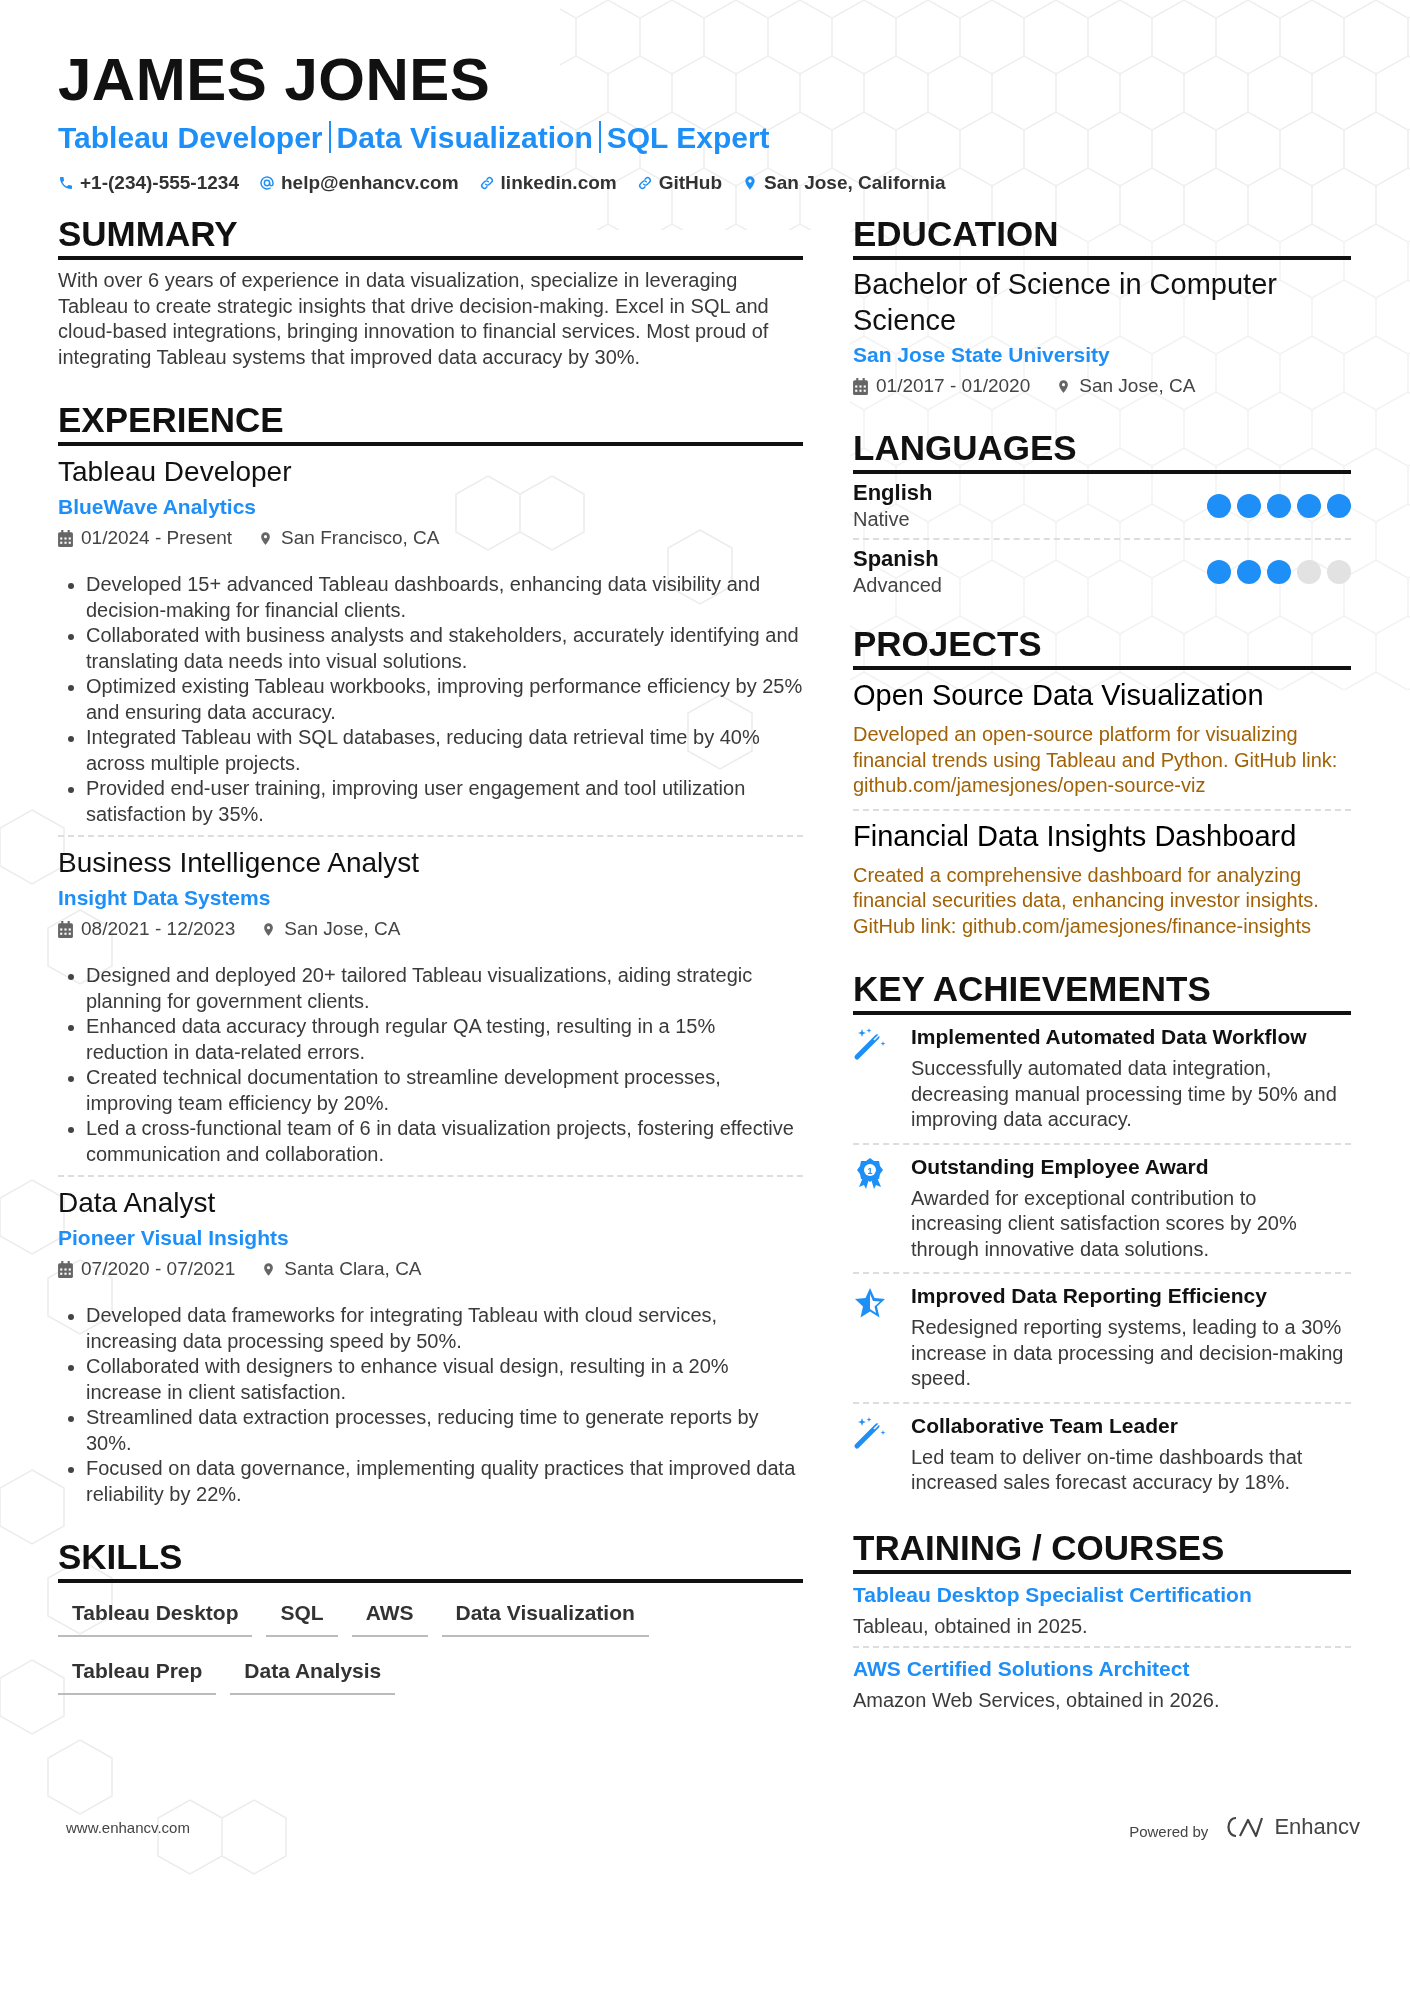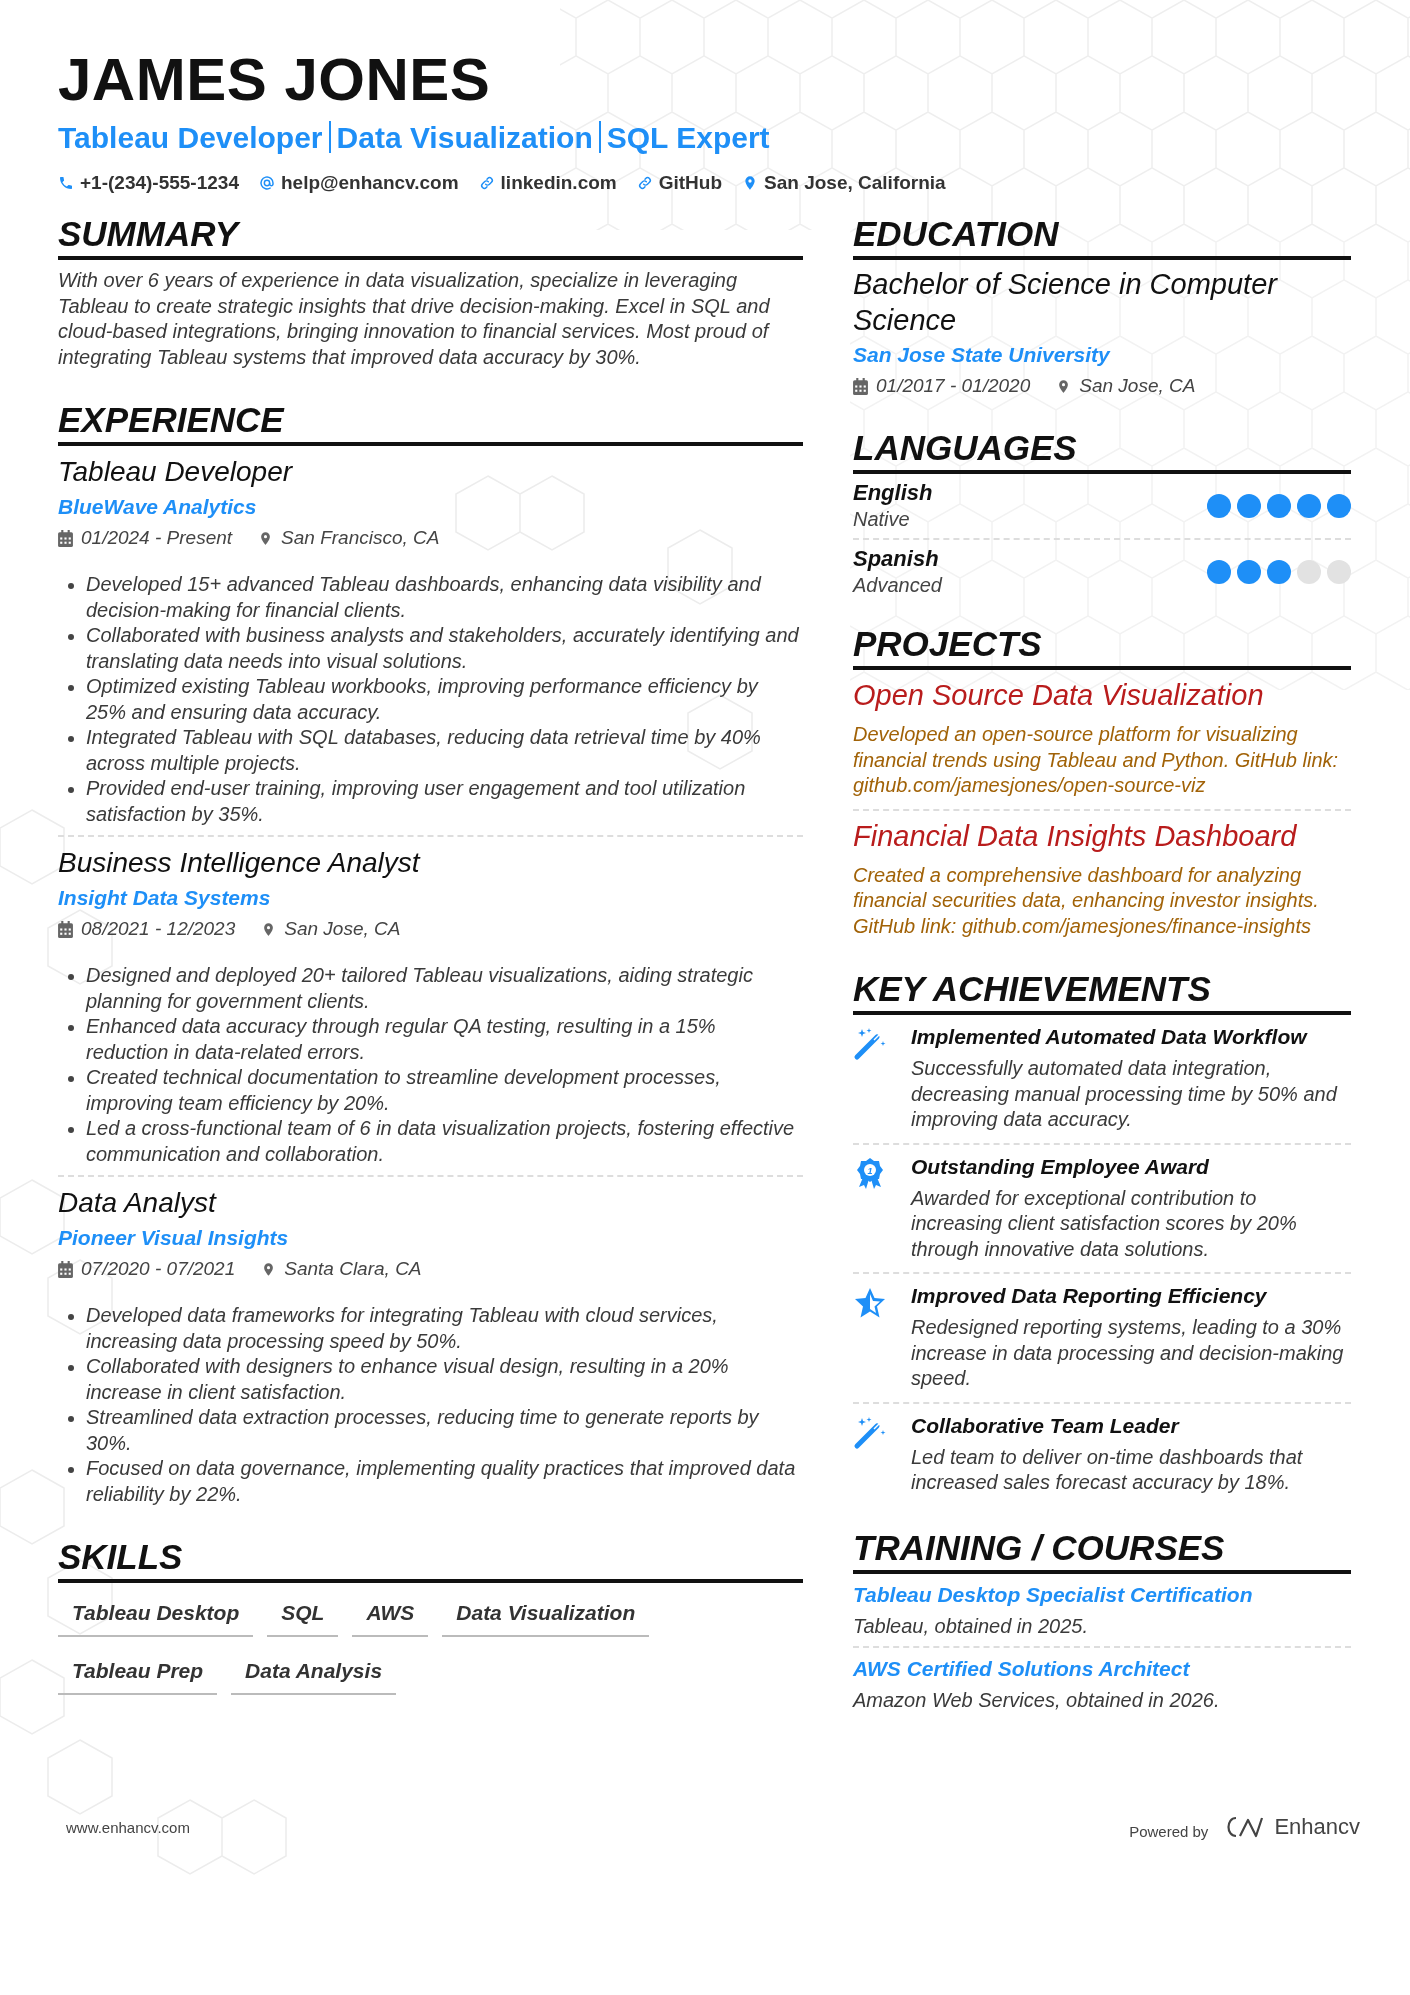--- a/index.html
+++ b/index.html
@@ -13,21 +13,21 @@
   .title { font-size: 30px; font-weight: 700; color: #1e8ff7; margin-top: 2px; line-height: 40px; }
   .title .sep { display: inline-block; width: 2px; height: 32px; background: #1e8ff7; vertical-align: -5px; margin: 0 6px; }
   .contacts { display: flex; gap: 20px; margin-top: 14px; font-size: 19px; font-weight: 700; color: #333; align-items: center; }
   .contact { display: flex; align-items: center; gap: 6px; text-align: center; }
   .contact svg { width: 16px; height: 16px; }
 
   .col-left { position: absolute; left: 58px; top: 212px; width: 745px; }
   .col-right { position: absolute; left: 853px; top: 212px; width: 498px; }
 
   .section-title { font-size: 35px; font-weight: 700; color: #111; line-height: 44px; border-bottom: 4px solid #111; padding-bottom: 0; }
-  .section { margin-bottom: 28px; font-style: italic; }
+  .section { margin-bottom: 28px; }
 
   .summary-text { font-size: 20px; line-height: 25.5px; color: #3a3a3a; margin-top: 8px; }
 
   .exp-item { padding-top: 8px; padding-bottom: 8px; border-bottom: 2px dashed #ddd; }
   .exp-item:last-child { border-bottom: none; }
   .role { font-size: 28px; color: #111; line-height: 36px; }
   .company { font-size: 21px; font-weight: 700; color: #1e8ff7; line-height: 30px; margin-top: 2px; }
   .meta { display: flex; gap: 26px; font-size: 19px; color: #444; line-height: 28px; margin-top: 2px; align-items: center; }
   .meta-part { display: flex; align-items: center; gap: 8px; }
   .meta svg { width: 15px; height: 17px; }
@@ -44,21 +44,21 @@
   .lang-item { display: flex; justify-content: space-between; align-items: center; padding: 6px 0 6px 0; border-bottom: 2px dashed #ddd; }
   .lang-item:last-child { border-bottom: none; }
   .lang-name { font-size: 22px; font-weight: 700; color: #111; line-height: 26px; }
   .lang-level { font-size: 20px; color: #444; line-height: 26px; }
   .dots { display: flex; gap: 6px; }
   .dot { width: 24px; height: 24px; border-radius: 50%; background: #1e8ff7; }
   .dot.off { background: #e2e2e2; }
 
   .proj-item { padding-top: 6px; padding-bottom: 10px; border-bottom: 2px dashed #ddd; }
   .proj-item:last-child { border-bottom: none; }
-  .proj-title { font-size: 29px; color: #b91c1c; line-height: 38px; }
+  .proj-title { font-size: 29px; color: #000000; line-height: 38px; }
   .proj-desc { font-size: 20px; line-height: 25.5px; color: #a16207; margin-top: 8px; }
 
   .ach-item { display: flex; gap: 18px; padding-top: 8px; padding-bottom: 10px; border-bottom: 2px dashed #ddd; }
   .ach-item:last-child { border-bottom: none; }
   .ach-icon { width: 40px; flex: 0 0 40px; padding-top: 4px; }
   .ach-icon svg { width: 34px; height: 34px; }
   .ach-title { font-size: 21px; font-weight: 700; color: #111; line-height: 27px; }
   .ach-desc { font-size: 20px; line-height: 25.5px; color: #3a3a3a; margin-top: 6px; }
 
   .course-item { padding-top: 6px; padding-bottom: 6px; border-bottom: 2px dashed #ddd; }

